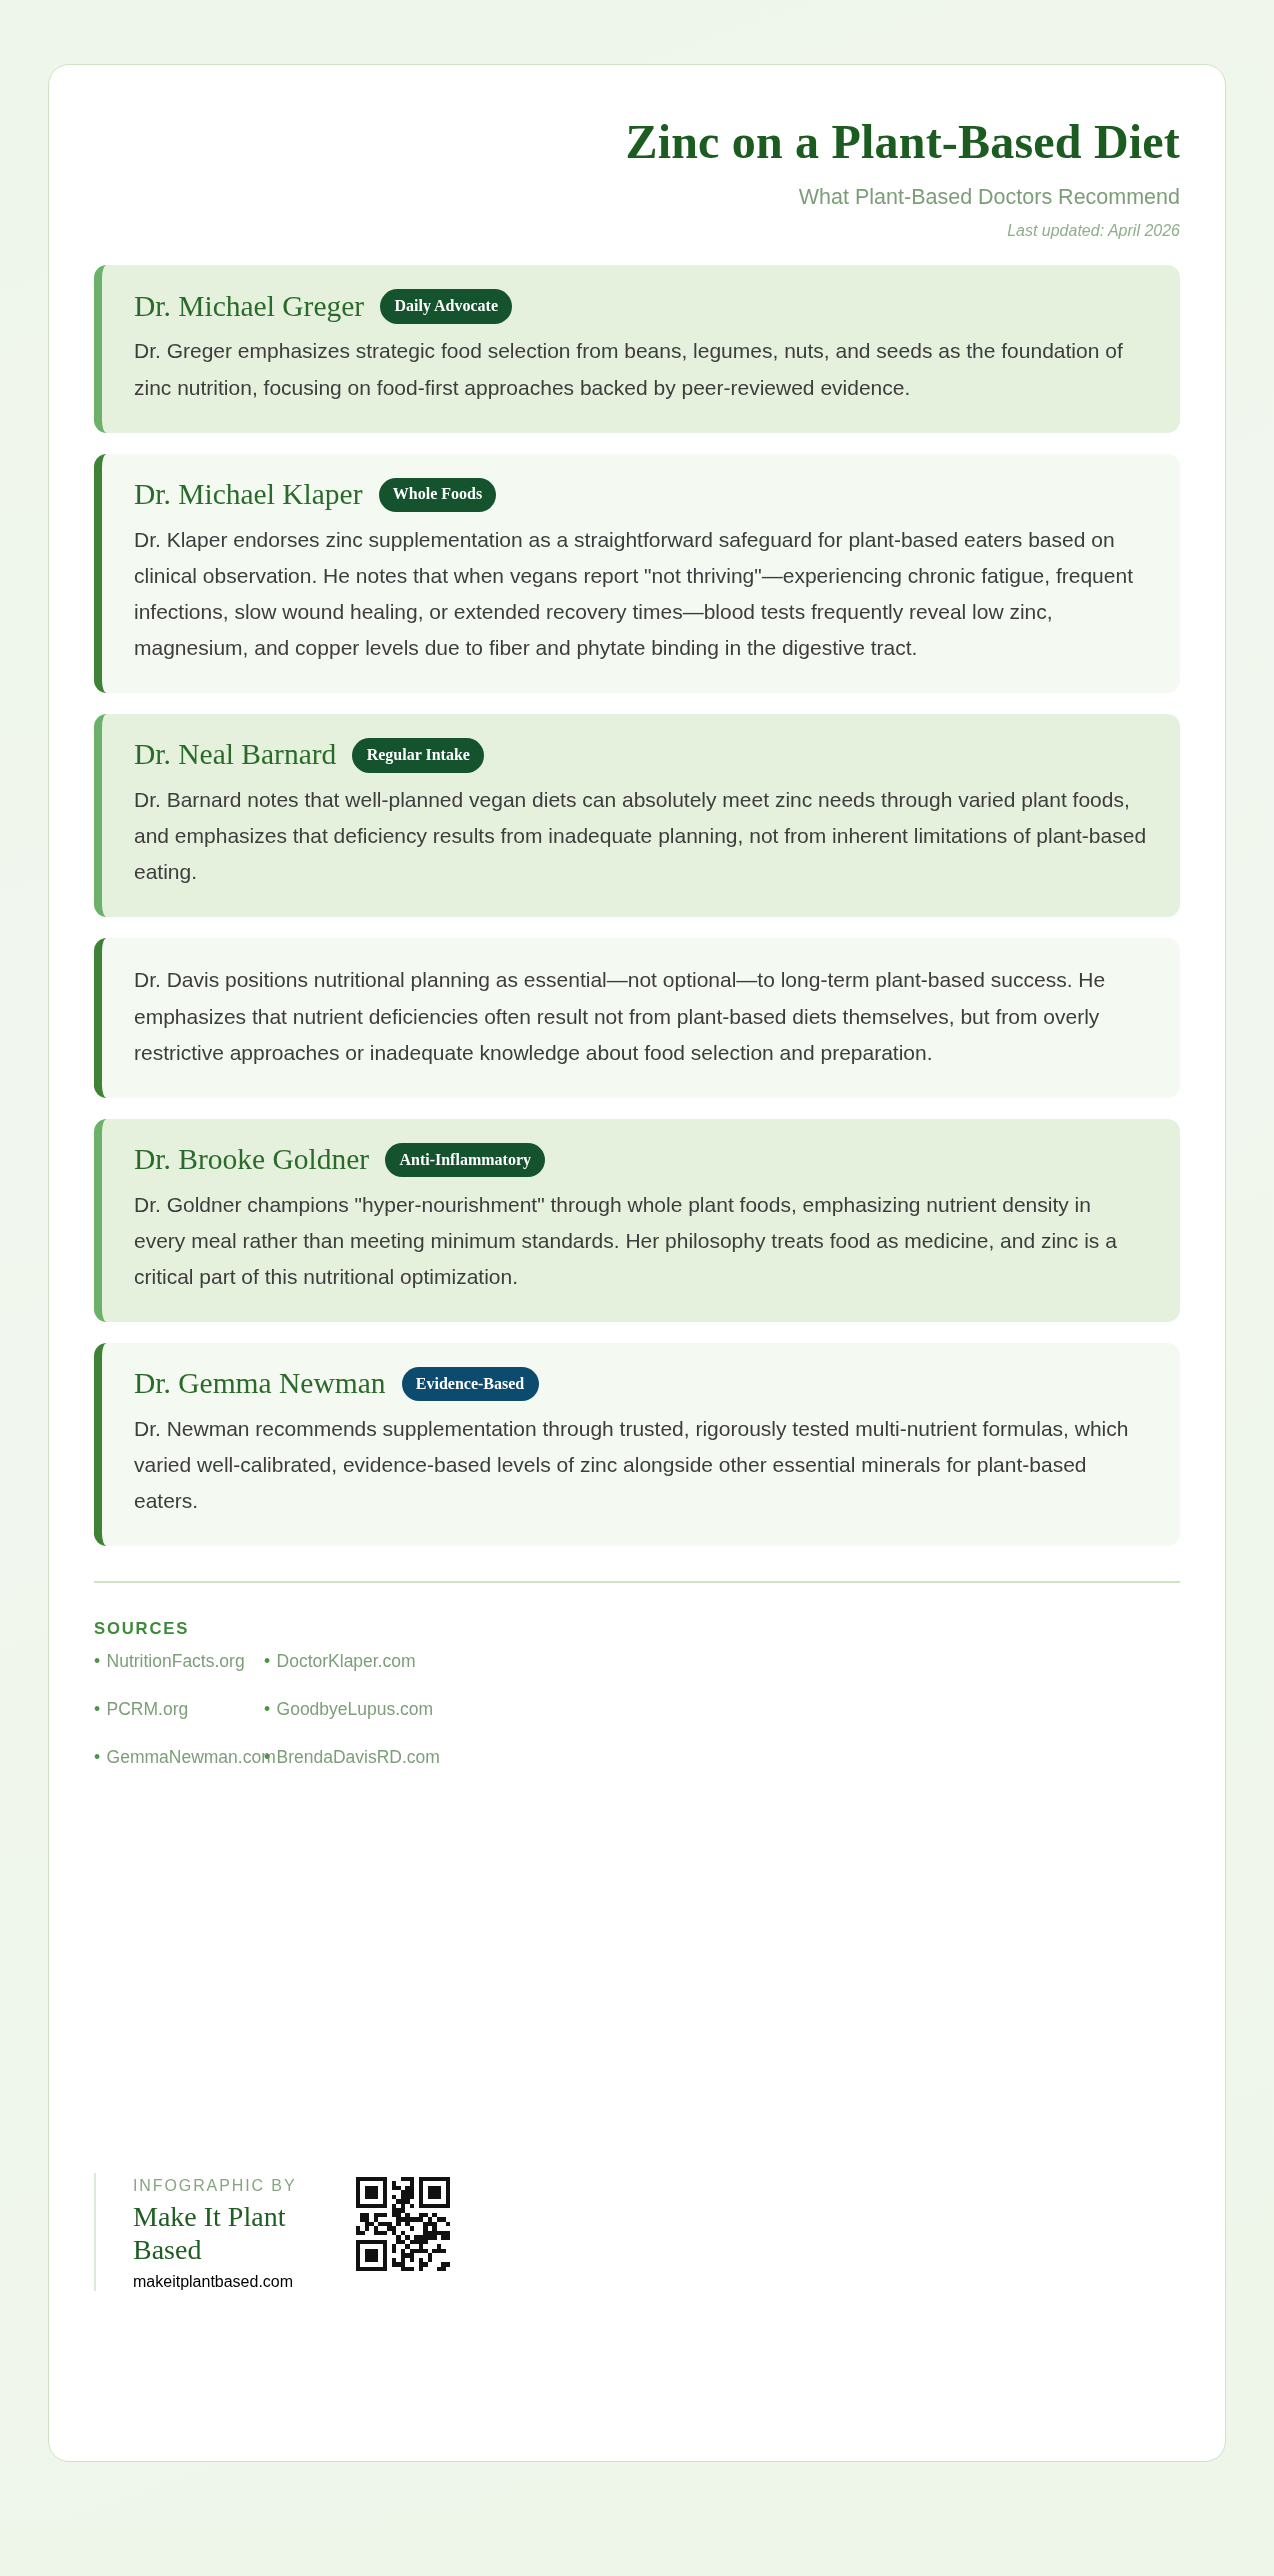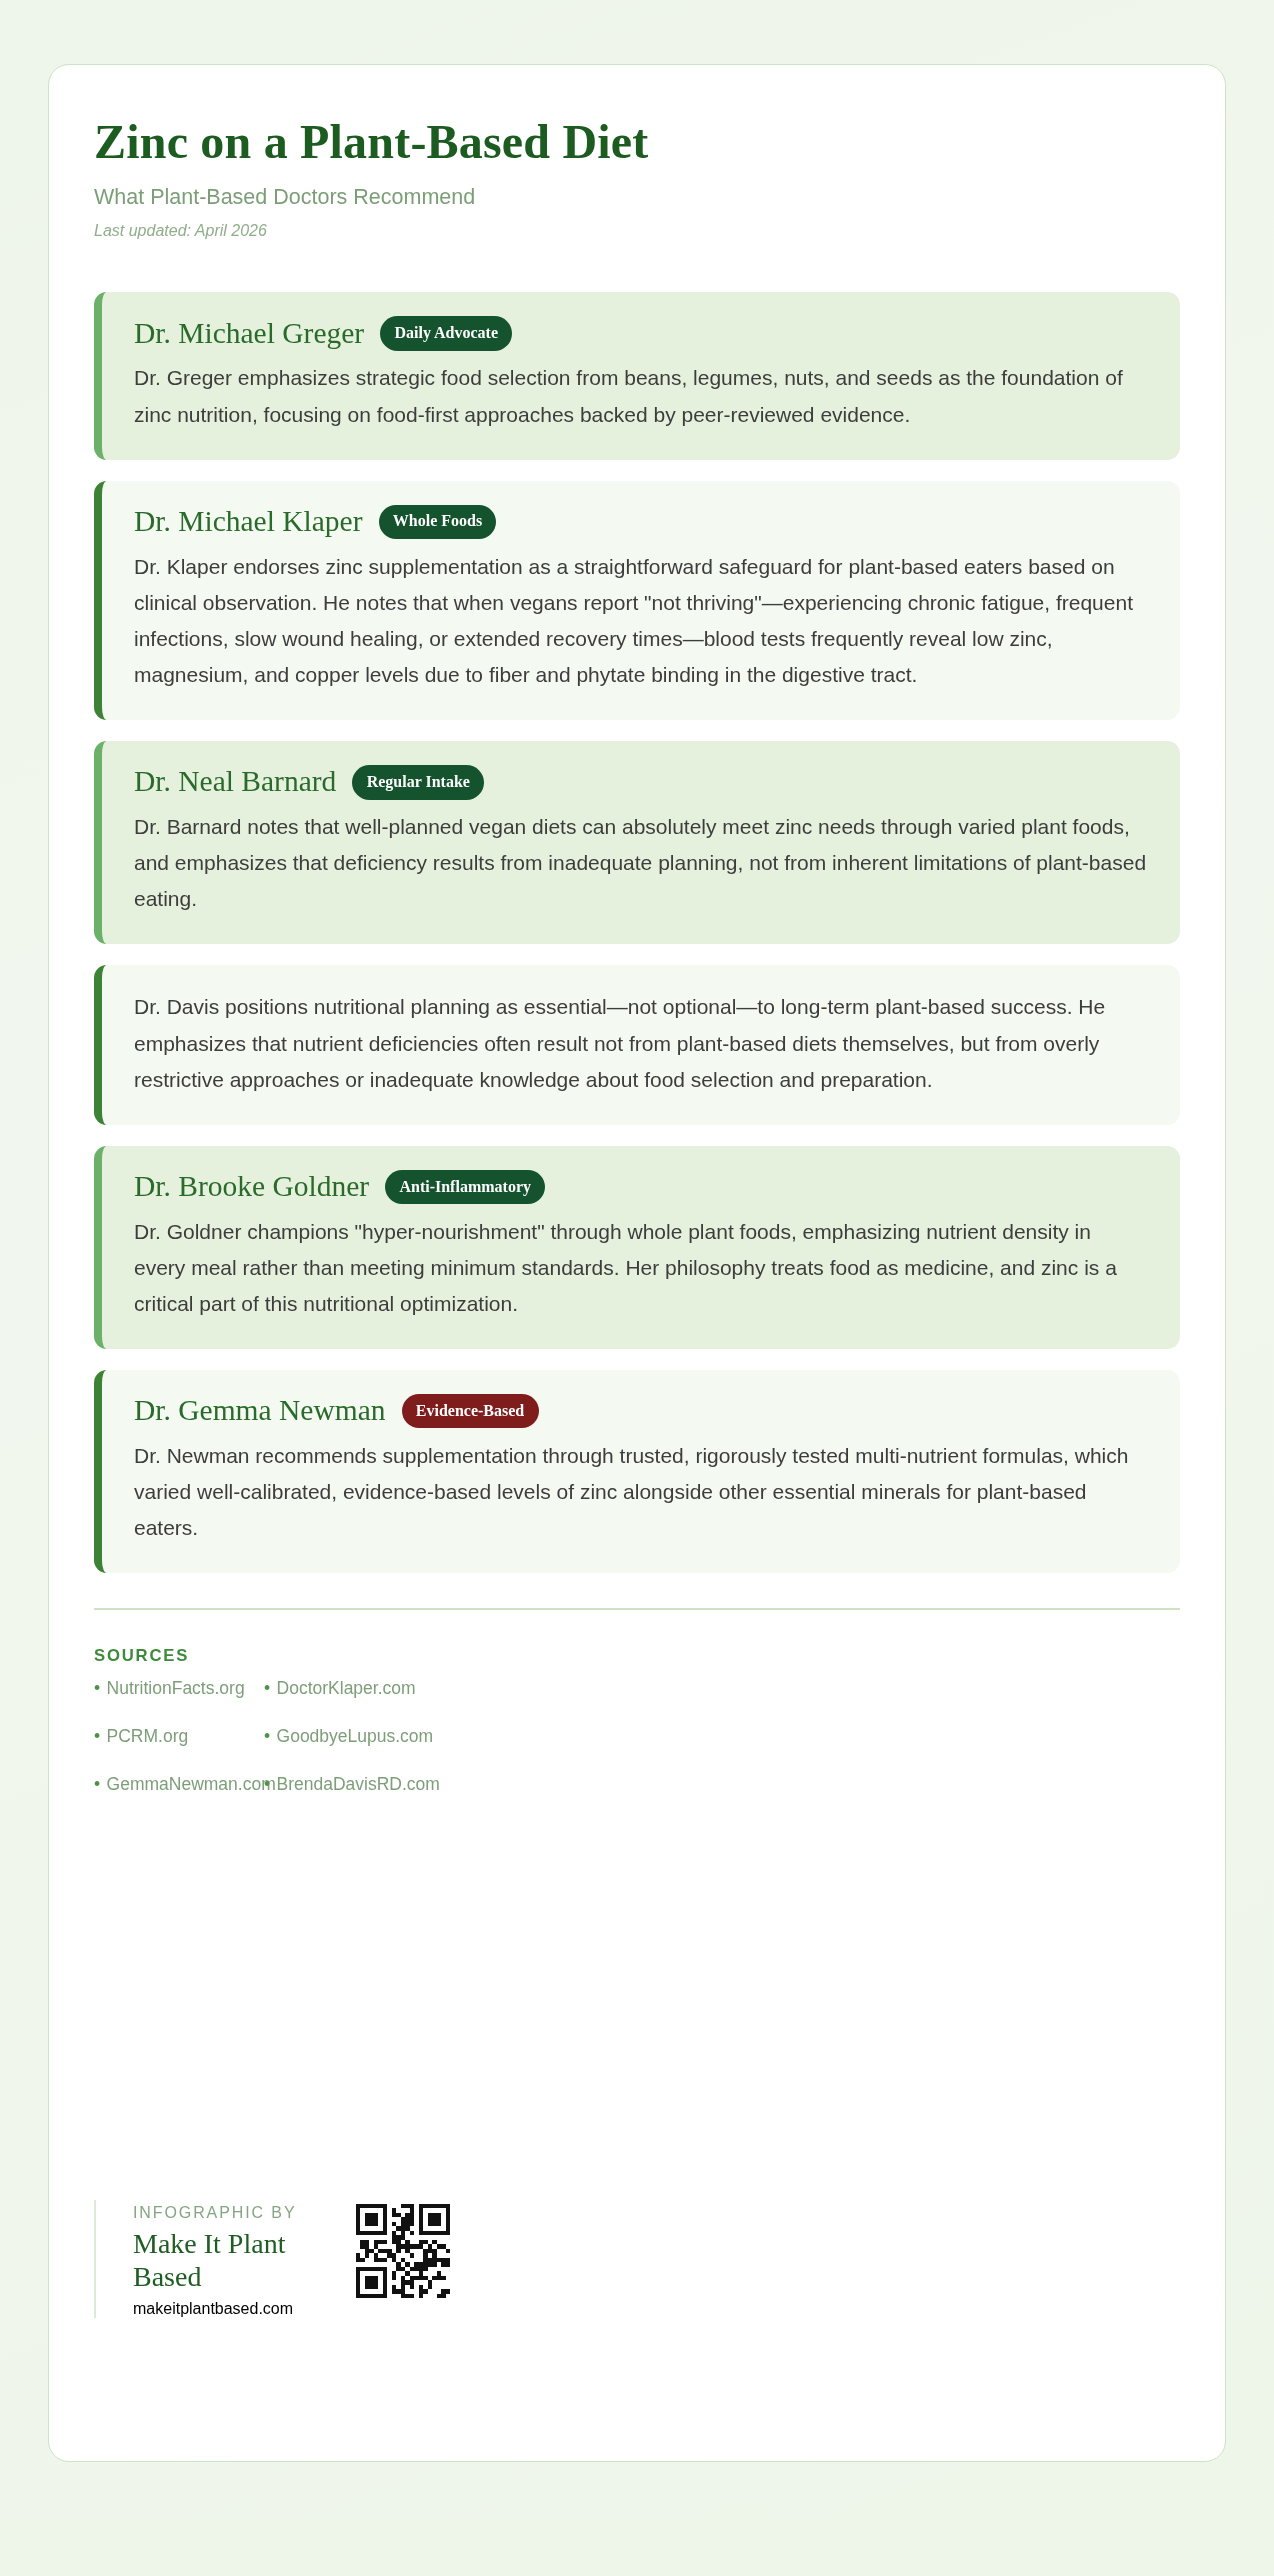--- a/index.html
+++ b/index.html
@@ -17,21 +17,21 @@
 
   .page-card {
     background: #ffffff;
     border: 1.6px solid #cfe3c4;
     border-radius: 21px;
     padding: 51px 45px 40px 45px;
     min-height: 2398px;
   }
 
   
-  .header { text-align: left; margin-bottom: 52px; }
+  .header { text-align: right; margin-bottom: 25px; }
 
   .title {
     font-family: "Liberation Serif", serif;
     font-weight: bold;
     font-size: 48px;
     color: #1d5c20;
     letter-spacing: 0.2px;
     line-height: 1.1;
   }
 
@@ -83,21 +83,21 @@
     background: #14532d;
     color: #ffffff;
     font-family: "Liberation Serif", serif;
     font-weight: bold;
     font-size: 16px;
     line-height: 1;
     padding: 8.8px 14.3px 9.6px 14.3px;
     border-radius: 17.5px;
     white-space: nowrap;
   }
-  .badge.orange { background: #7f1d1d; }
+  .badge.orange { background: #0c4a6e; }
 
   .card-body {
     font-size: 21px;
     line-height: 1.72;
     color: #3d3d3d;
   }
 
   
   .divider {
     border-top: 2.4px solid #cfe3c2;

